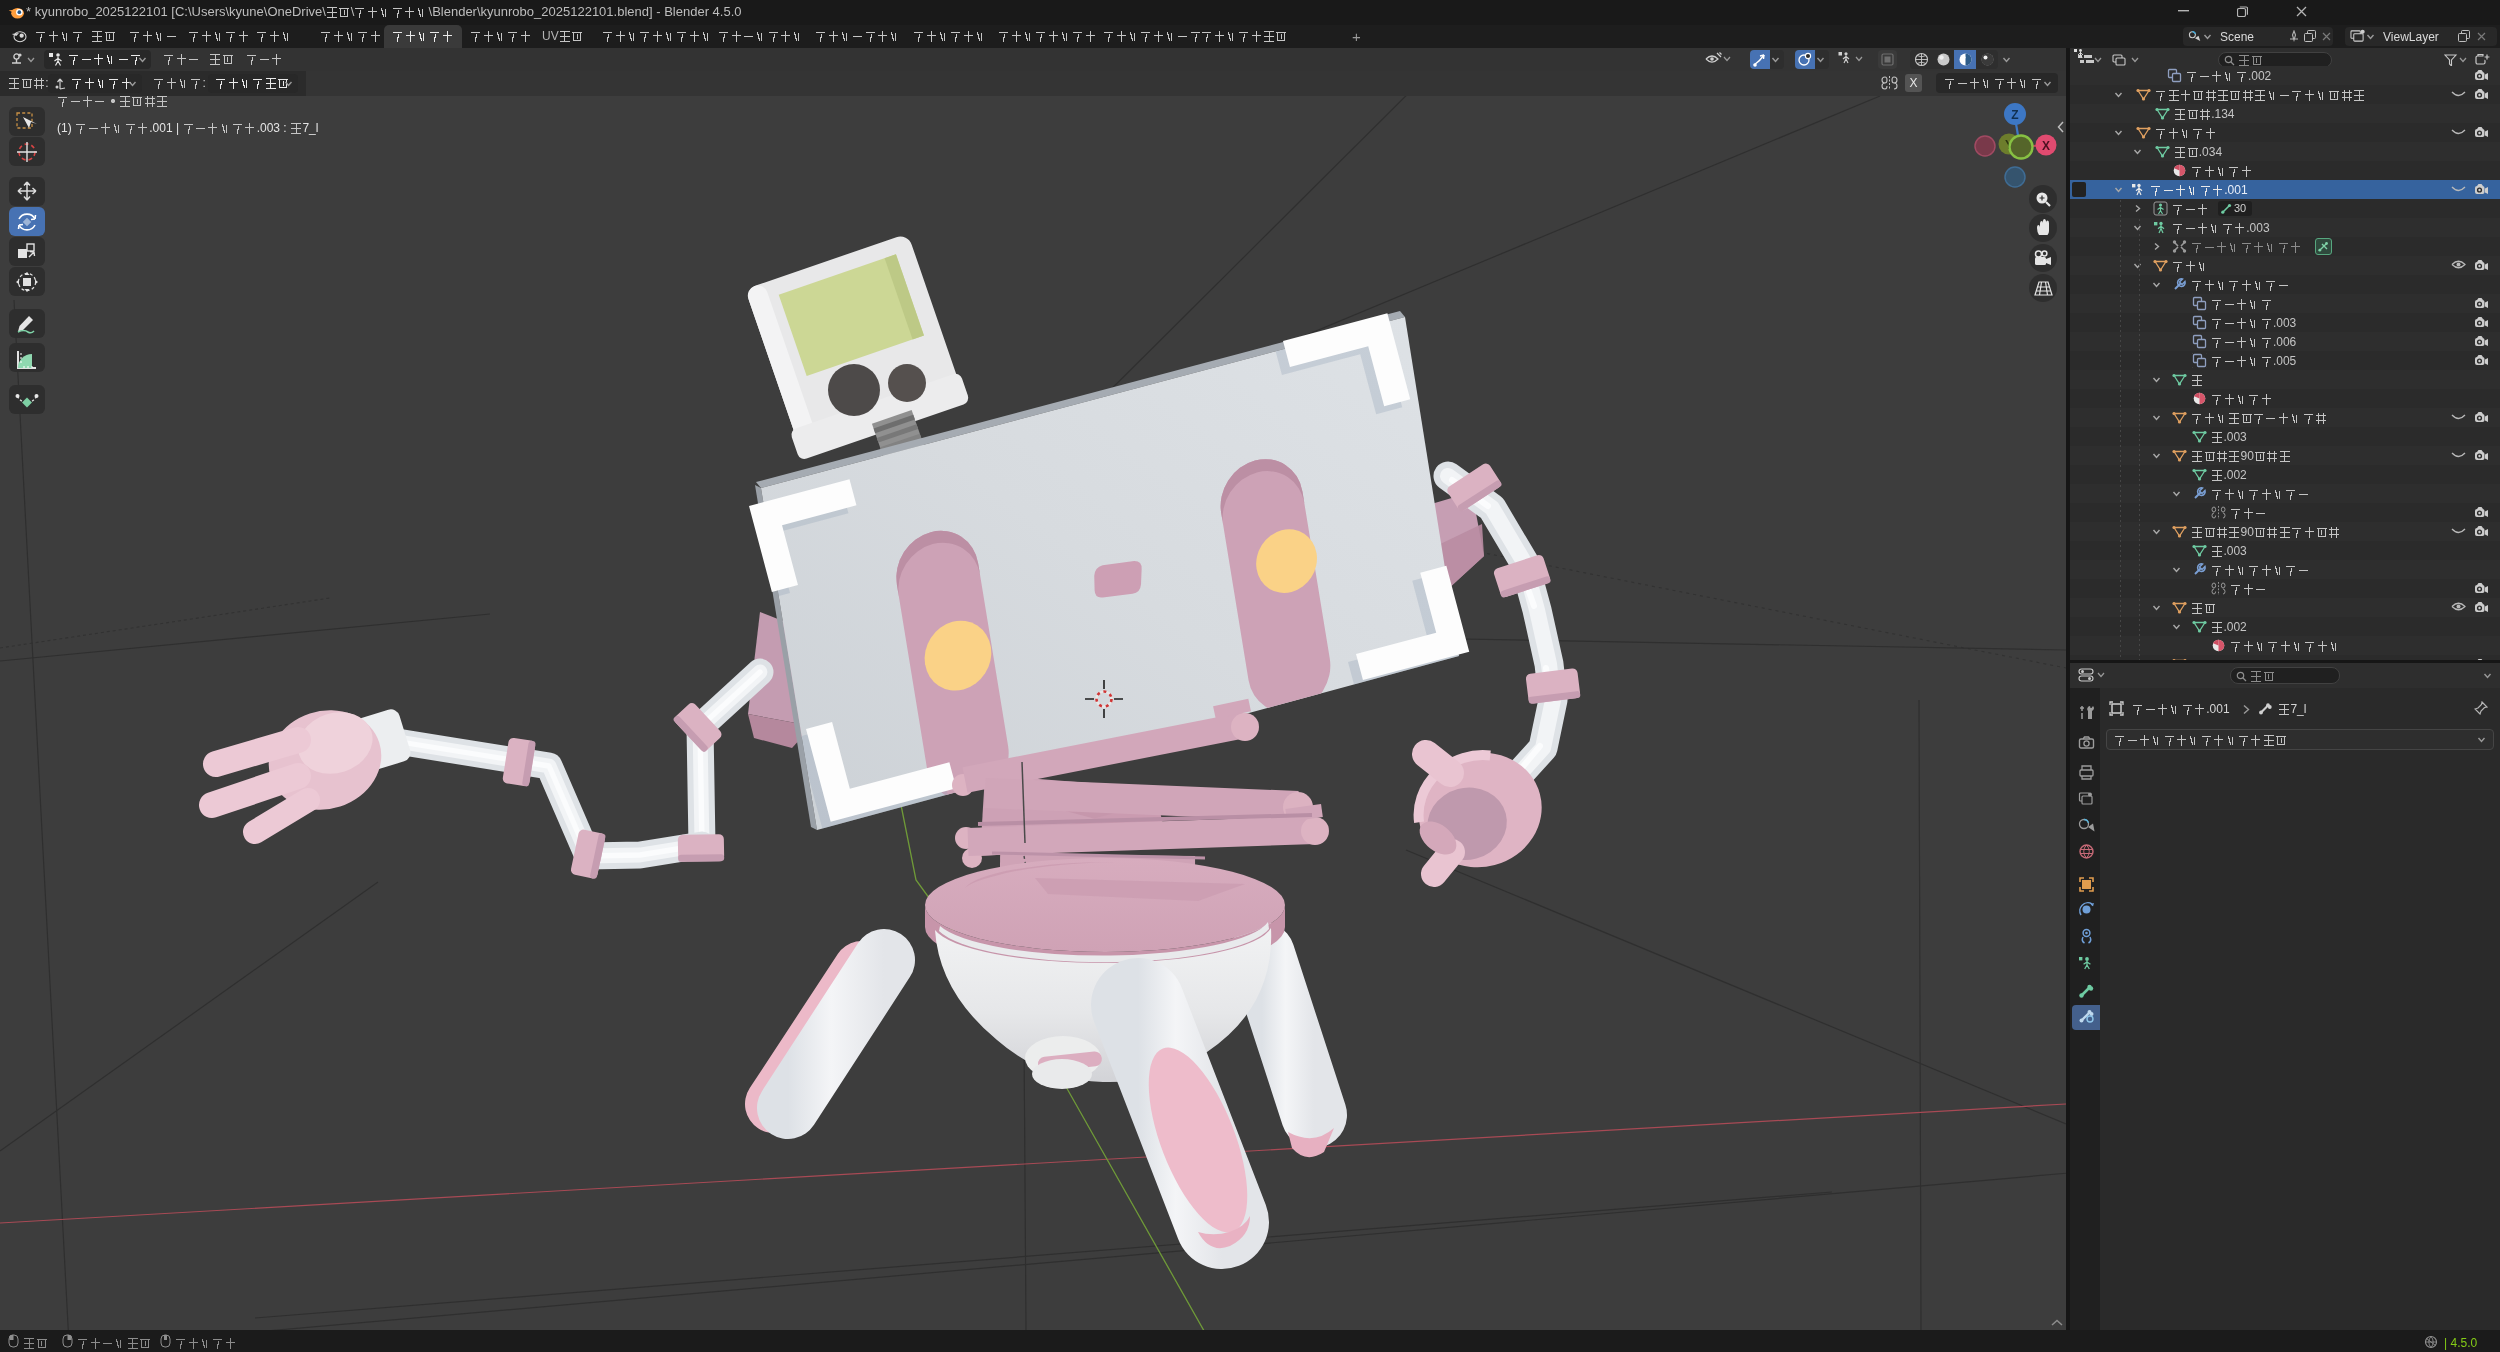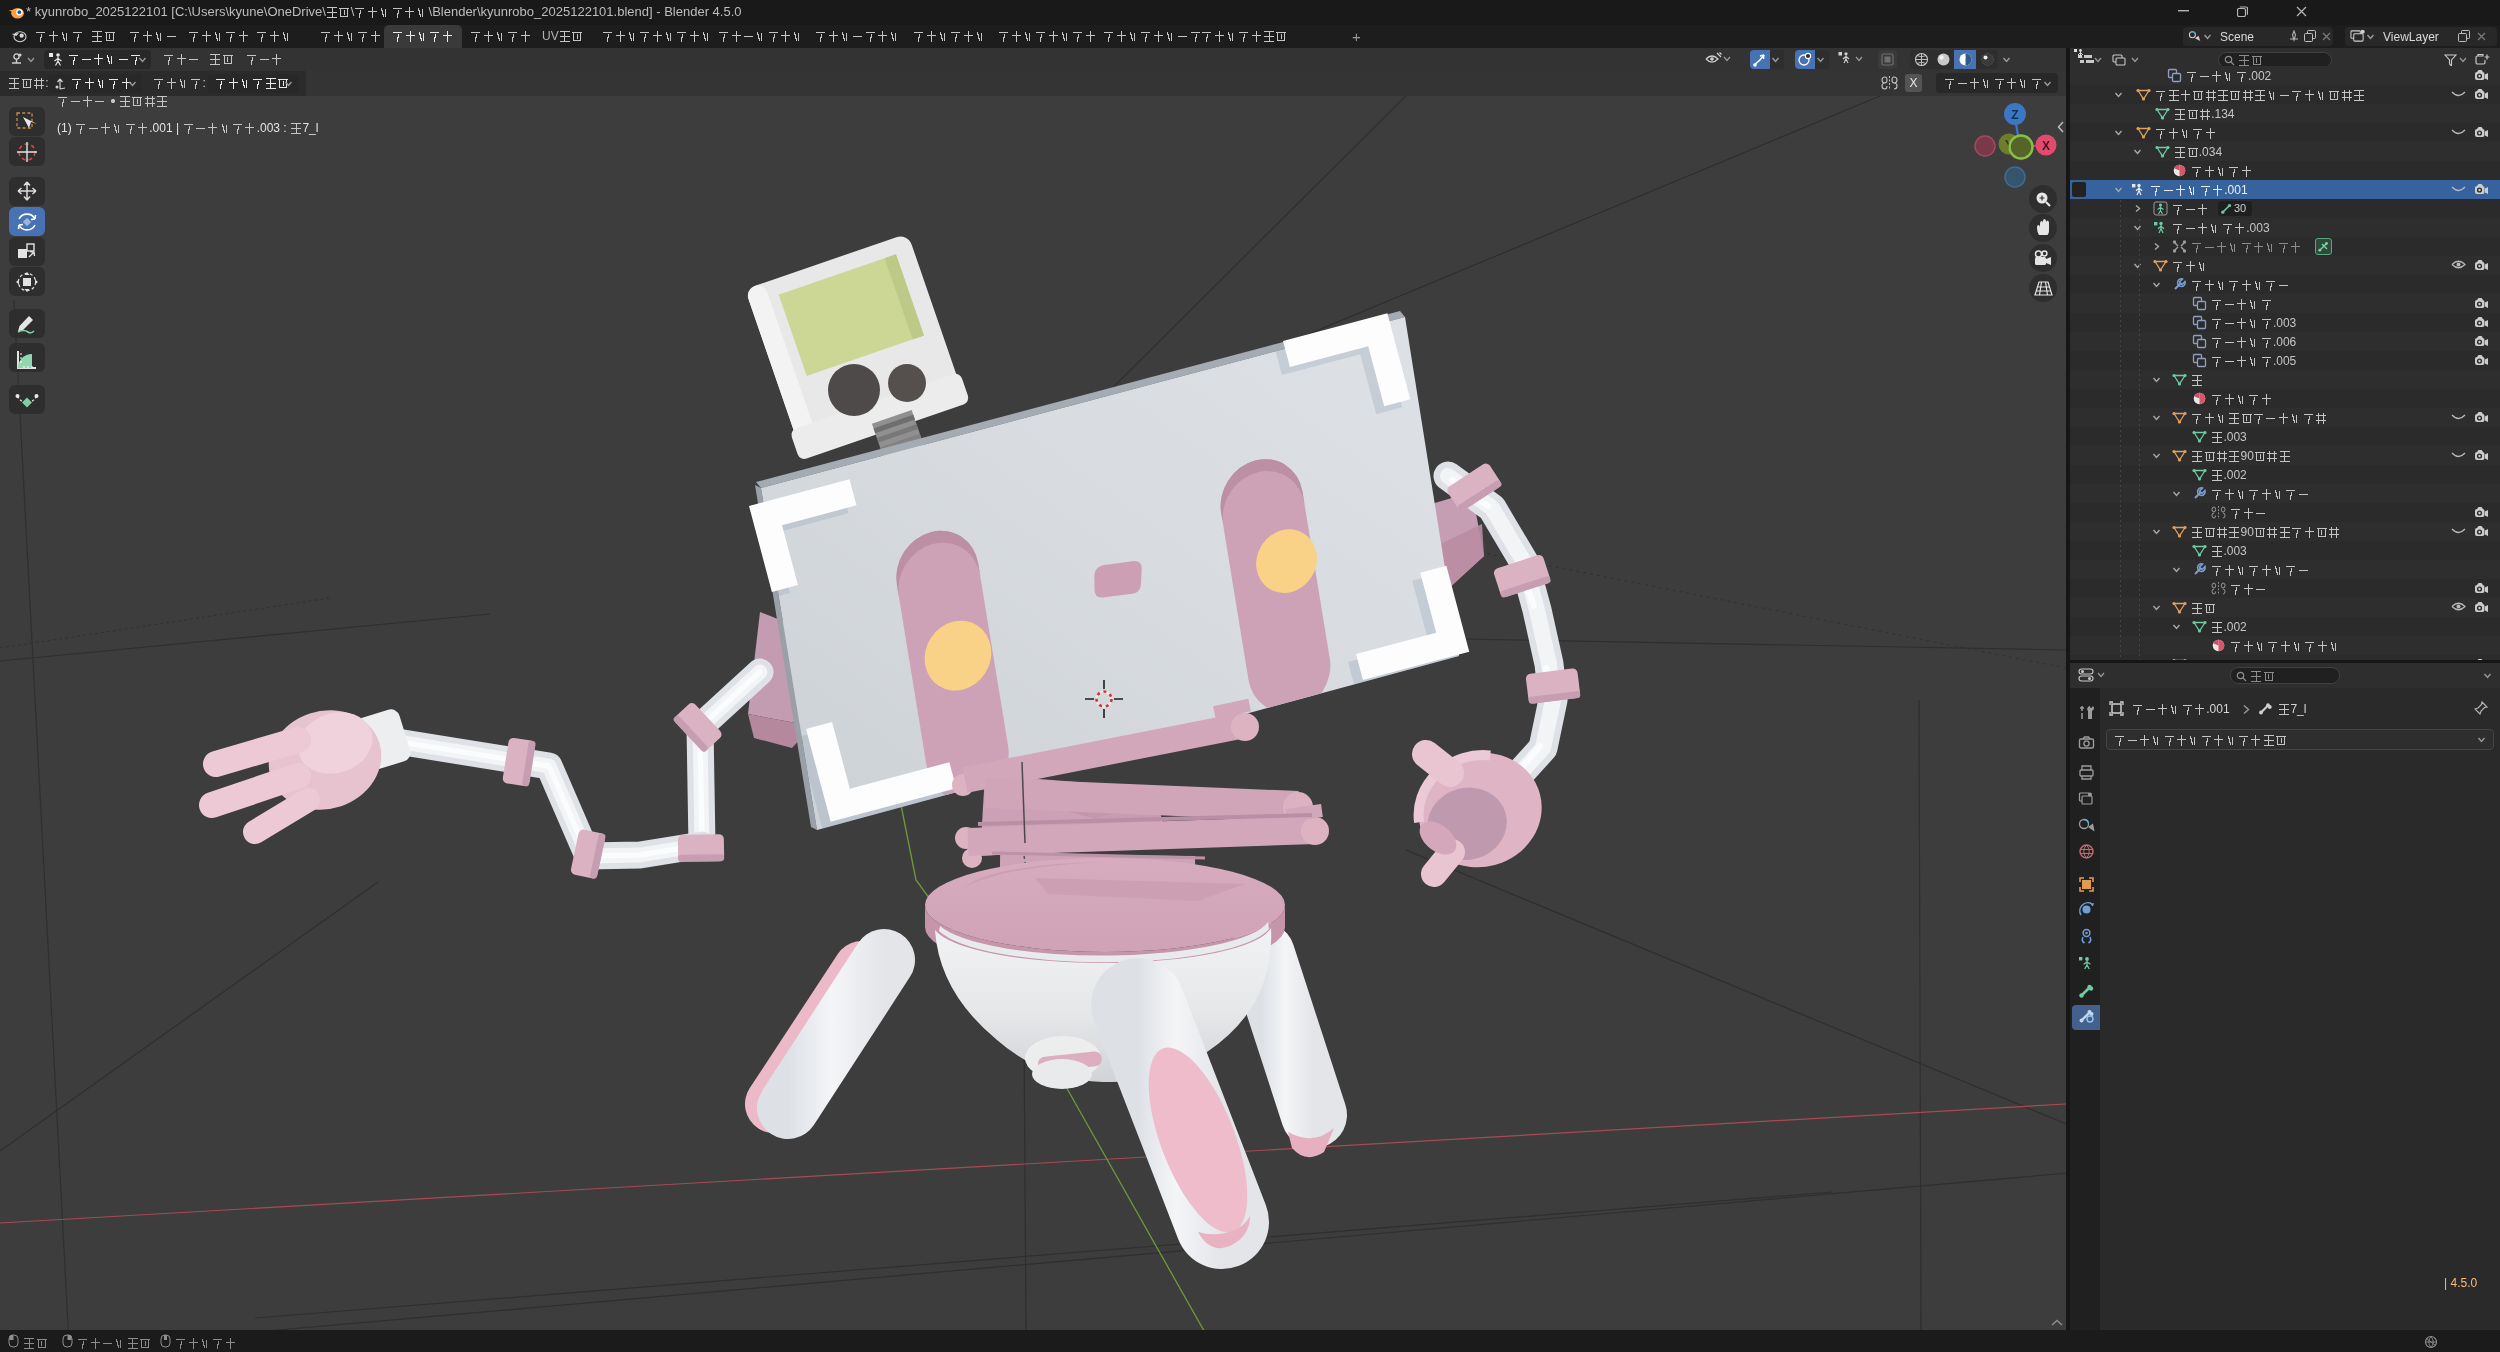--- a/index.html
+++ b/index.html
@@ -1128,12 +1128,12 @@
 <div class="abs" style="left:77px;top:1336px;color:#9b9b9b"><i class="q k0 dm"></i><i class="q k1 dm"></i><i class="q qh dm"></i><i class="q k2 dm"></i><i class="q j0 dm"></i><i class="q j1 dm"></i></div>
 <svg class="abs" style="left:160px;top:1334px" width="12" height="14">
     <rect x="1" y="1" width="9" height="12" rx="4" fill="none" stroke="#8f8f8f" stroke-width="1"></rect>
     <path d="M4 1 h3 v5 h-3 Z" fill="#8f8f8f"></path>
   </svg>
 <div class="abs" style="left:175px;top:1336px;color:#9b9b9b"><i class="q k0 dm"></i><i class="q k1 dm"></i><i class="q k2 dm"></i><i class="q k0 dm"></i><i class="q k1 dm"></i></div>
 <svg class="abs" style="left:2424px;top:1335px" width="15" height="14">
     <circle cx="7" cy="7" r="5.5" fill="none" stroke="#8f8f8f" stroke-width="1.2"></circle>
     <path d="M1.5 7 h11 M7 1.5 a8 8 0 0 1 0 11 M7 1.5 a8 8 0 0 0 0 11 M2.5 3.5 l9 7" stroke="#8f8f8f" stroke-width="0.9" fill="none"></path>
   </svg>
-<div class="abs" style="left:2444px;top:1276px;color:#fdba74">| 4.5.0</div>
+<div class="abs" style="left:2444px;top:1336px;color:#84cc16">| 4.5.0</div>
 </body></html>

